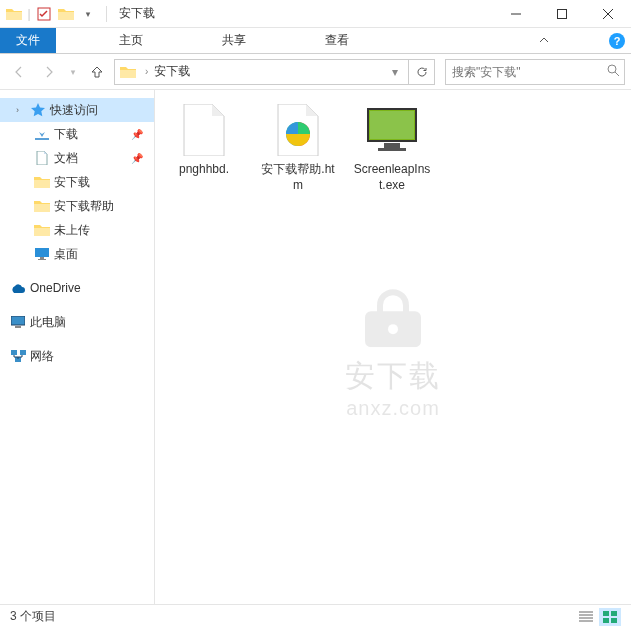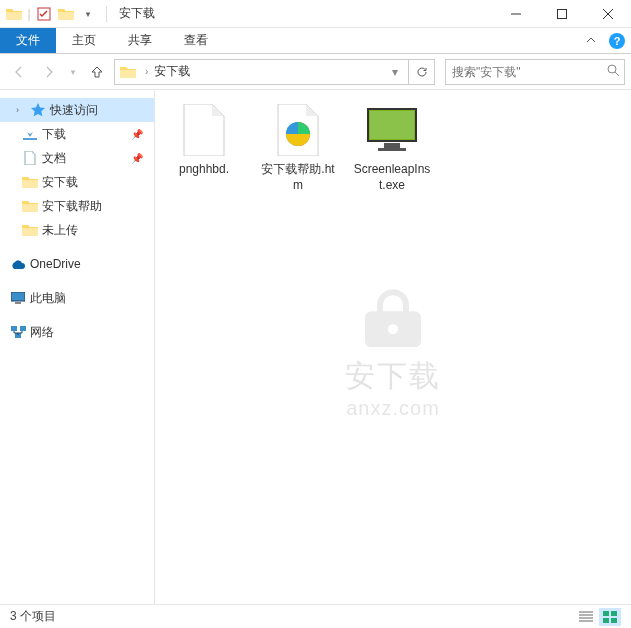--- a/index.html
+++ b/index.html
@@ -8,21 +8,21 @@
 
 .titlebar { height: 28px; display: flex; align-items: center; background: #fff; border-bottom: 1px solid #e5e5e5; }
 .titlebar .qat { display: flex; align-items: center; padding: 0 4px; gap: 2px; }
 .titlebar .qat .qat-icon { width: 20px; height: 20px; display: flex; align-items: center; justify-content: center; }
 .titlebar .title { padding: 0 8px; color: #333; }
 .titlebar .spacer { flex: 1; }
 .titlebar .win-controls { display: flex; }
 .titlebar .win-btn { width: 46px; height: 28px; display: flex; align-items: center; justify-content: center; color: #333; }
 
 
-.ribbon { height: 26px; display: flex; align-items: stretch; border-bottom: 1px solid #d0d0d0; }
+.ribbon { height: 26px; display: flex; align-items: stretch; border-bottom: 1px solid #d0d0d0; gap: 47px; }
 .ribbon .tab { padding: 0 16px; display: flex; align-items: center; color: #333; cursor: default; }
 .ribbon .tab.file { background: #1979ca; color: #fff; }
 .ribbon .spacer { flex: 1; }
 .ribbon .expand { width: 24px; display: flex; align-items: center; justify-content: center; color: #555; }
 .ribbon .help { width: 28px; display: flex; align-items: center; justify-content: center; }
 .ribbon .help-circle { width: 16px; height: 16px; border-radius: 50%; background: #1e9fff; color: #fff; display: flex; align-items: center; justify-content: center; font-size: 11px; font-weight: bold; }
 
 
 .navbar { height: 36px; display: flex; align-items: center; padding: 4px 6px; gap: 4px; border-bottom: 1px solid #e5e5e5; }
 .nav-btn { width: 26px; height: 26px; display: flex; align-items: center; justify-content: center; color: #555; }
@@ -36,21 +36,21 @@
 .refresh-btn { width: 26px; height: 26px; border: 1px solid #ccc; border-left: none; display: flex; align-items: center; justify-content: center; color: #555; }
 .search { width: 180px; height: 26px; border: 1px solid #ccc; display: flex; align-items: center; padding: 0 6px; margin-left: 6px; }
 .search input { border: none; outline: none; flex: 1; background: transparent; color: #999; font-size: 12px; }
 .search .search-icon { color: #888; }
 
 
 .main { display: flex; height: 514px; }
 .sidebar { width: 155px; border-right: 1px solid #e5e5e5; padding-top: 6px; overflow: hidden; }
 .tree-item { display: flex; align-items: center; height: 24px; padding-left: 10px; gap: 4px; cursor: default; }
 .tree-item.top { padding-left: 16px; margin-top: 2px; }
-.tree-item.child { padding-left: 22px; }
+.tree-item.child { padding-left: 34px; }
 .tree-item.group { margin-top: 10px; }
 .tree-item .chev { width: 10px; color: #666; font-size: 9px; }
 .tree-item .icon { width: 16px; height: 16px; display: flex; align-items: center; justify-content: center; }
 .tree-item .label { color: #333; }
 .tree-item .pin { margin-left: auto; margin-right: 10px; color: #888; font-size: 10px; }
 .tree-item.quick { background: #cde8ff; }
 
 .content { flex: 1; position: relative; padding: 12px 8px; }
 .files { display: flex; gap: 12px; flex-wrap: wrap; }
 .file-item { width: 82px; display: flex; flex-direction: column; align-items: center; text-align: center; cursor: default; }
@@ -233,20 +233,30 @@
       <span class="label">安下载帮助</span>
     </div>
     <div class="tree-item child">
       <span class="icon">
         <svg class="folder-svg" viewBox="0 0 16 14">
             <path fill="#ffd968" d="M0 2h6l2 2h8v9H0z"></path>
             <path fill="#ffe9a6" d="M0 5h16v8H0z"></path>
           </svg>
       </span>
       <span class="label">未上传</span>
+    </div>
+    <div class="tree-item child">
+      <span class="icon">
+        <svg width="14" height="12" viewBox="0 0 14 12">
+            <rect width="14" height="9" fill="#2a8fd8"></rect>
+            <rect x="5" y="9" width="4" height="2" fill="#888"></rect>
+            <rect x="3" y="11" width="8" height="1" fill="#888"></rect>
+          </svg>
+      </span>
+      <span class="label">桌面</span>
     </div>
 
     <div class="tree-item group">
       <span class="icon">
         <svg width="16" height="11" viewBox="0 0 16 11">
             <path fill="#0a64a8" d="M4 10a4 4 0 0 1 1-7 4 4 0 0 1 7 1 3 3 0 0 1 0 6z"></path>
           </svg>
       </span>
       <span class="label">OneDrive</span>
     </div>

